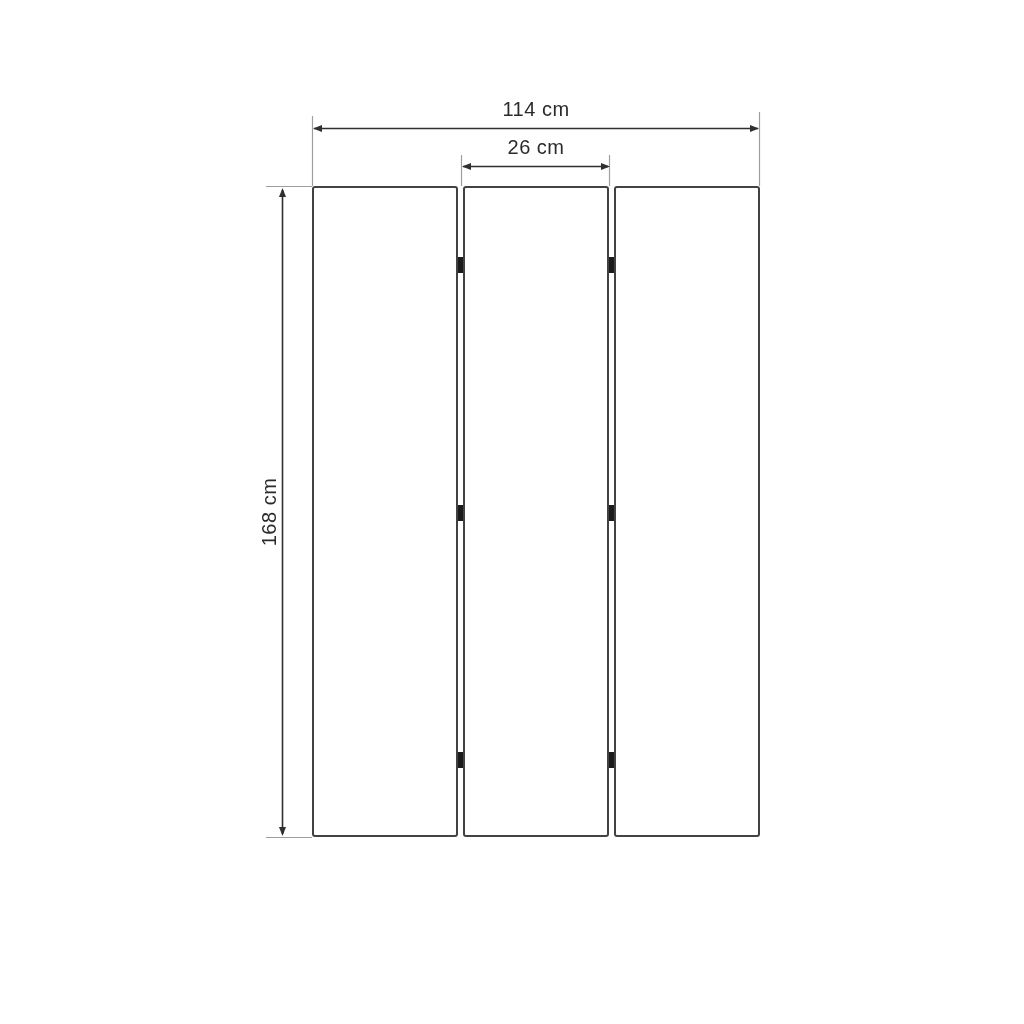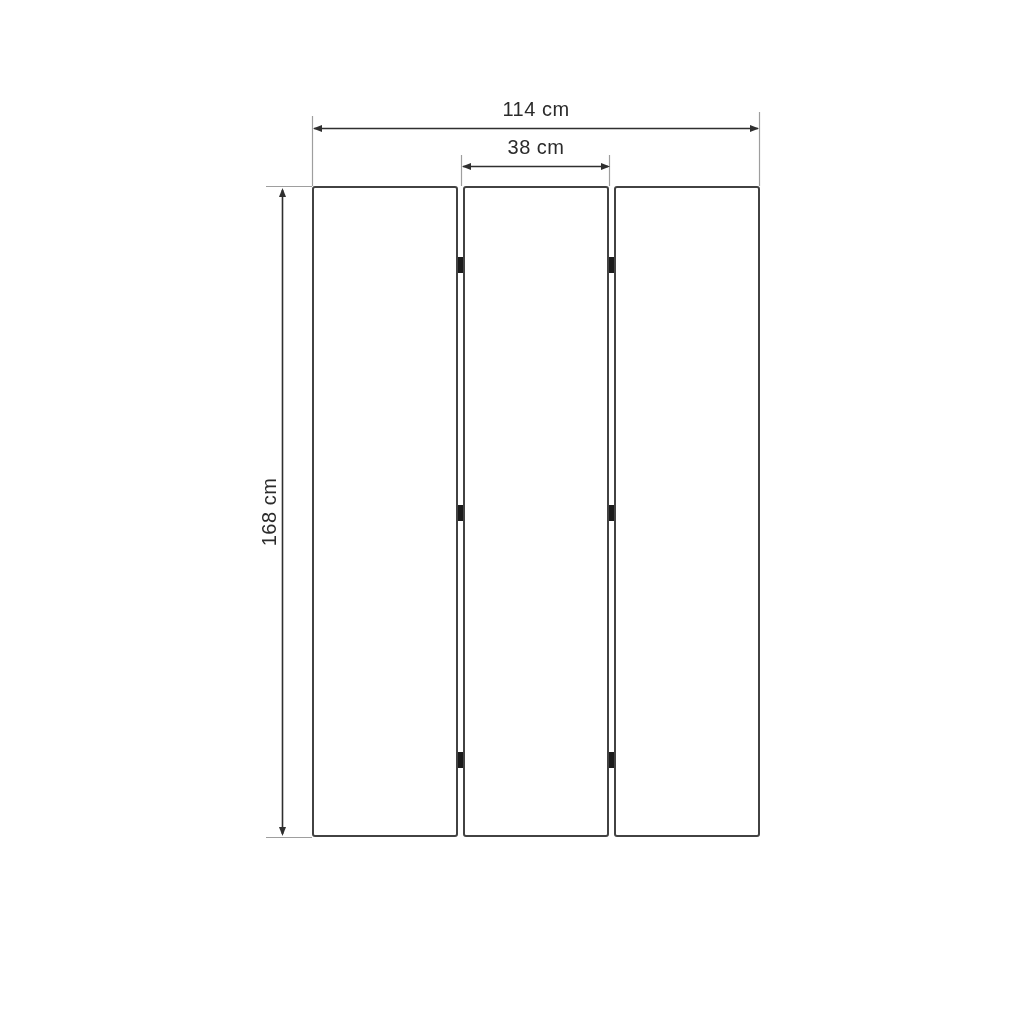--- a/index.html
+++ b/index.html
@@ -84,17 +84,17 @@
     <polygon class="arrowhead" points="313,128.5 322,125 322,132"></polygon>
     <polygon class="arrowhead" points="759,128.5 750,125 750,132"></polygon>
     <polygon class="arrowhead" points="462,166.5 471,163 471,170"></polygon>
     <polygon class="arrowhead" points="610,166.5 601,163 601,170"></polygon>
     <polygon class="arrowhead" points="282.5,188 279,197 286,197"></polygon>
     <polygon class="arrowhead" points="282.5,836 279,827 286,827"></polygon>
   </svg>
 
   <div class="dim-label dim-label-total-width">114 cm</div>
 
-  <div class="dim-label dim-label-panel-width">38 cm</div>
+  <div class="dim-label dim-label-panel-width">26 cm</div>
 
   <div class="dim-label dim-label-height">168 cm</div>
 
 </div>
 
 </body></html>

